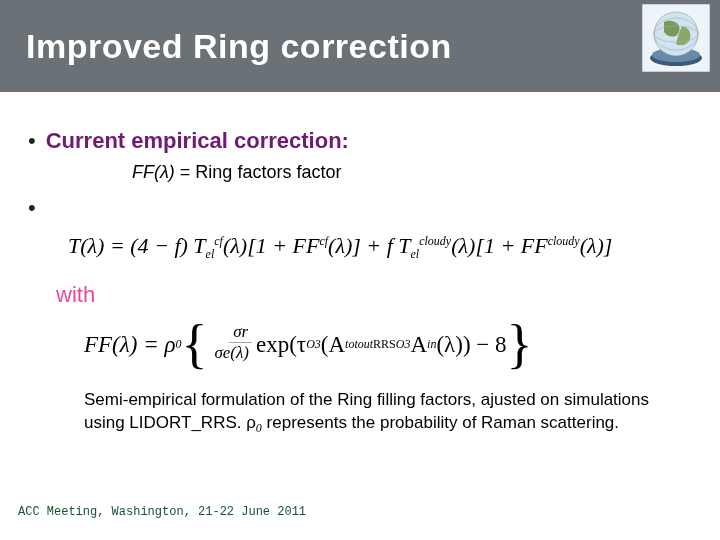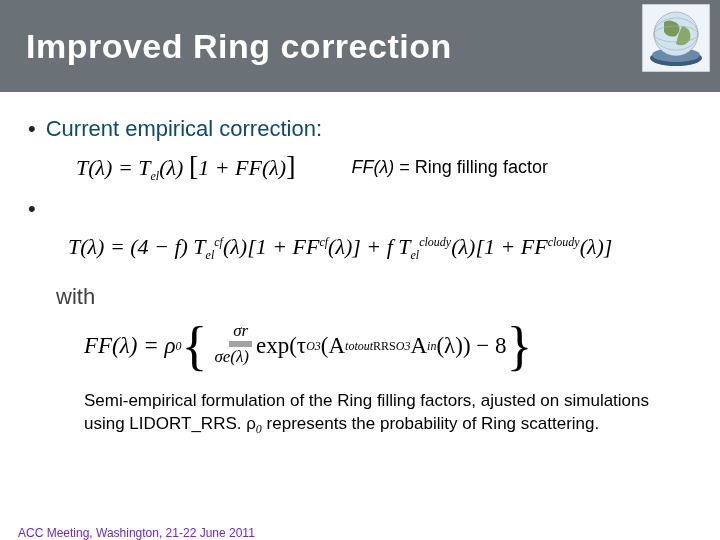--- a/index.html
+++ b/index.html
@@ -41,23 +41,24 @@
     align-items: baseline;
     margin-bottom: 6px;
   }
   .bullet {
     color: #222;
     font-size: 22px;
     margin-right: 10px;
     line-height: 1;
   }
   .bullet-text {
-    color: #0c4a6e;
-    font-size: 22px;
-    font-weight: normal;
+    color: #701a75;
+    font-size: 22px;
+    font-weight: bold;
+    margin-top: 12px;
   }
   .eq-row1 {
     display: flex;
     align-items: center;
     margin: 8px 0 14px 48px;
   }
   .eq-box1 {
     font-family: 'Times New Roman', serif;
     font-size: 22px;
     color: #000;
@@ -66,21 +67,21 @@
   .ff-def {
     margin-left: 56px;
     font-family: Verdana, Geneva, sans-serif;
     font-size: 18px;
     color: #000;
   }
   .ff-def .ital { font-style: italic; margin-top: 7px; }
   .with-label {
     margin: 20px 0 8px 28px;
     font-size: 22px;
-    color: #404040;
+    color: #ec4899;
     font-family: Verdana, sans-serif;
   }
   .eq-big {
     font-family: 'Times New Roman', serif;
     font-size: 22px;
     color: #000;
     margin: 14px 0 14px 40px;
     font-style: italic;
   }
   .eq-ff {
@@ -103,38 +104,38 @@
     display: inline-flex;
     flex-direction: column;
     align-items: center;
     vertical-align: middle;
     font-size: 17px;
     margin: 0 3px;
     font-style: italic;
     position: relative;
     top: -2px;
   }
-  .frac .num { border-bottom: 6px solid #a3a3a3; padding: 0 4px; margin-left: 18px; }
+  .frac .num { border-bottom: 1px solid #a3a3a3; padding: 0 4px; margin-left: 18px; }
   .frac .den { padding: 0 4px; }
   .sup { font-size: 12px; vertical-align: super; }
   .sub { font-size: 12px; vertical-align: sub; font-style: italic; }
   .para {
     font-size: 17px;
     color: #000;
     margin: 6px 28px 0 56px;
     line-height: 1.35;
     font-family: Verdana, sans-serif;
   }
   .footer {
     position: absolute;
-    bottom: 0;
+    bottom: 21px;
     left: 18px;
     font-size: 12px;
-    color: #6d28d9;
-    font-family: Liberation Sans, sans-serif;
+    color: #14532d;
+    font-family: Liberation Mono, monospace;
   }
   .up { font-style: normal; }
 </style>
 </head>
 <body>
 
 <div class="header">
   <div class="title">Improved Ring correction</div>
   <div class="logo">
     <svg viewBox="0 0 68 68">
@@ -152,25 +153,22 @@
 </div>
 
 <div class="content">
 
   <div class="bullet-line">
     <span class="bullet">•</span>
     <span class="bullet-text">Current empirical correction:</span>
   </div>
 
   <div class="eq-row1">
-    <span class="eq-box1">
-      <span style="font-style:italic">T</span>(<span style="font-style:italic">λ</span>) = <span style="font-style:italic">T</span><span class="sub">el</span>(<span style="font-style:italic">λ</span>)&nbsp;<span style="font-size:28px" class="up">[</span>1 + <span style="font-style:italic">FF</span>(<span style="font-style:italic">λ</span>)<span style="font-size:28px" class="up">]</span>
-    </span>
     <span class="ff-def">
-      <span class="ital">FF(λ)</span><span> = Ring filling factor</span>
+      <span class="ital">FF(λ)</span><span> = Ring factors factor</span>
     </span>
   </div>
 
   <div class="bullet-line">
     <span class="bullet">•</span>
   </div>
 
   <div class="eq-big">
     <span>T(λ) = (4 − f) T</span><span class="sub">el</span><span class="sup">cf</span><span>(λ)[1 + FF</span><span class="sup">cf</span><span>(λ)] + f T</span><span class="sub">el</span><span class="sup">cloudy</span><span>(λ)[1 + FF</span><span class="sup">cloudy</span><span>(λ)]</span>
   </div>
@@ -192,18 +190,18 @@
       <span class="sub">out</span>
       <span class="sup">RRS</span>
       <span class="sub">O3</span>
       <span> A</span>
       <span class="sub">in</span>
       <span>(λ)) − 8</span>
     <span class="brace">}</span>
   </div>
 
   <div class="para">
-    <span>Semi-empirical formulation of the Ring filling factors, ajusted on simulations using LIDORT_RRS. ρ</span><span class="sub" style="font-family:'Times New Roman',serif;font-style:italic">0</span><span> represents the probability of Ring scattering.</span>
+    <span>Semi-empirical formulation of the Ring filling factors, ajusted on simulations using LIDORT_RRS. ρ</span><span class="sub" style="font-family:'Times New Roman',serif;font-style:italic">0</span><span> represents the probability of Raman scattering.</span>
   </div>
 
 </div>
 
 <div class="footer">ACC Meeting, Washington, 21-22 June 2011</div>
 
 </body></html>

